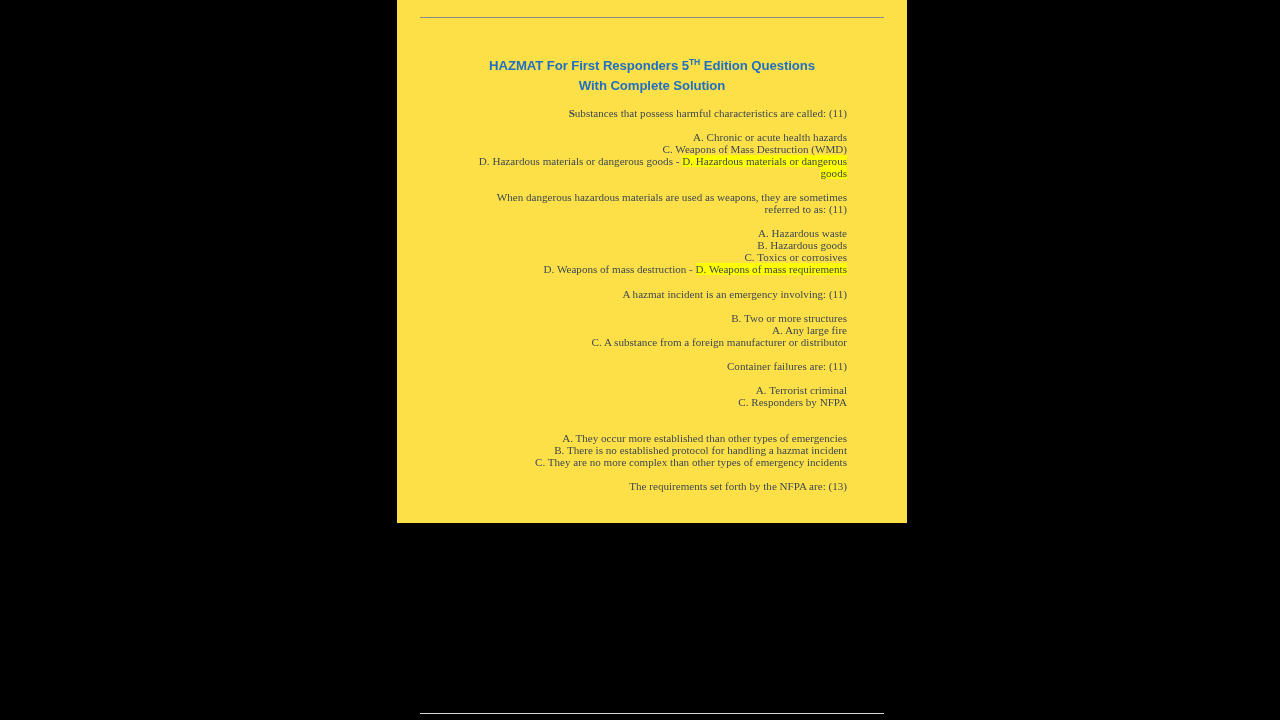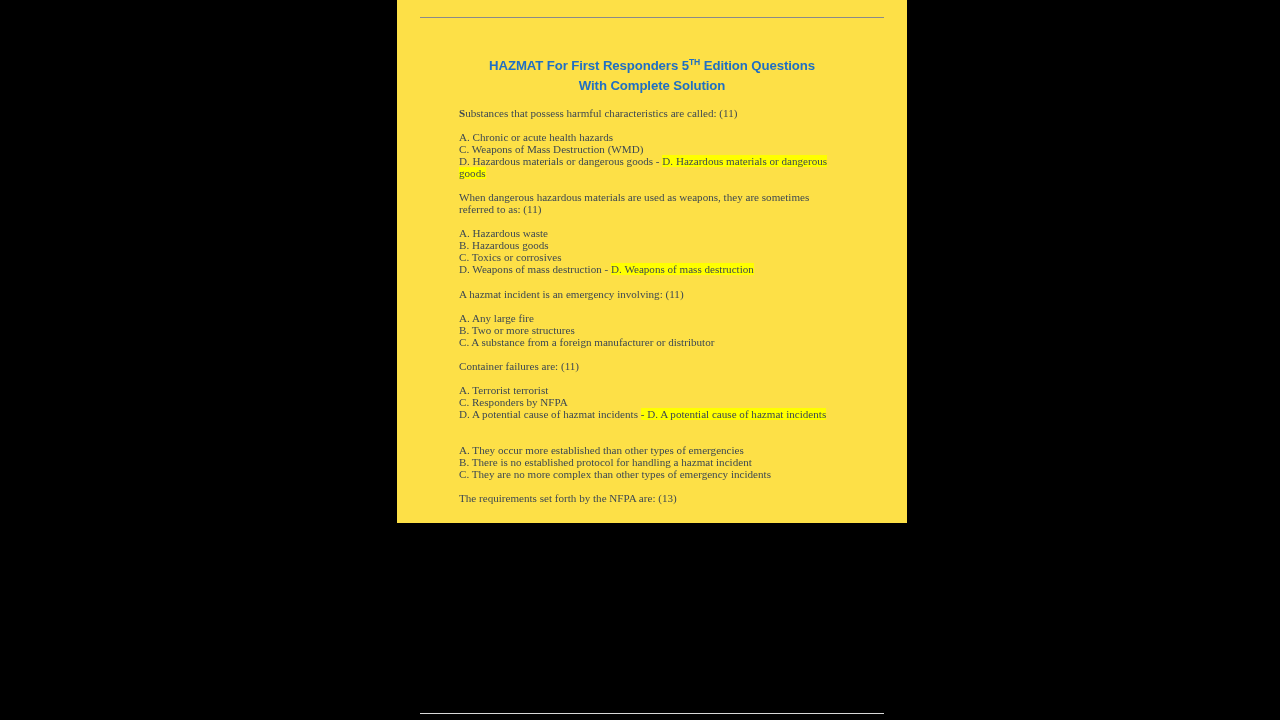--- a/index.html
+++ b/index.html
@@ -72,21 +72,21 @@
     font-size: 8.6px;
     vertical-align: super;
     line-height: 0;
   }
 
   .body-block {
     padding: 0 60px 0 62px;
     color: #3d4852;
     font-size: 11.1px;
     line-height: 12.05px;
-    text-align: left;
+    text-align: right;
   }
 
   .para {
     margin: 0;
     padding: 0;
   }
   .spacer {
     height: 12px;
   }
   .spacer-sm {
@@ -138,41 +138,40 @@
         </div>
 
         <div class="spacer"></div>
 
         <div>
           <p class="para">When dangerous hazardous materials are used as weapons, they are sometimes referred to as: (11)</p>
           <div class="spacer-sm"></div>
           <p class="opt">A. Hazardous waste</p>
           <p class="opt">B. Hazardous goods</p>
           <p class="opt">C. Toxics or corrosives</p>
-          <p class="opt"><span>D. Weapons of mass destruction - </span><mark class="hl">D. Weapons of mass destruction</mark></p>
+          <p class="opt"><span>D. Weapons of mass destruction - </span><mark class="hl">D. Weapons of mass requirements</mark></p>
         </div>
 
         <div class="spacer"></div>
 
         <div>
           <p class="para">A hazmat incident is an emergency involving: (11)</p>
           <div class="spacer-sm"></div>
+          <p class="opt">B. Two or more structures</p>
           <p class="opt">A. Any large fire</p>
-          <p class="opt">B. Two or more structures</p>
           <p class="opt">C. A substance from a foreign manufacturer or distributor</p>
         </div>
 
         <div class="spacer"></div>
 
         <div>
           <p class="para">Container failures are: (11)</p>
           <div class="spacer-sm"></div>
-          <p class="opt">A. Terrorist terrorist</p>
+          <p class="opt">A. Terrorist criminal</p>
           <p class="opt">C. Responders by NFPA</p>
-          <p class="opt"><span>D. A potential cause of hazmat incidents </span><mark class="hl">- D. A potential cause of hazmat incidents</mark></p>
         </div>
 
         <div class="spacer"></div>
 
         <div>
           <div class="spacer-sm"></div>
           <p class="opt">A. They occur more established than other types of emergencies</p>
           <p class="opt">B. There is no established protocol for handling a hazmat incident</p>
           <p class="opt">C. They are no more complex than other types of emergency incidents</p>
         </div>

